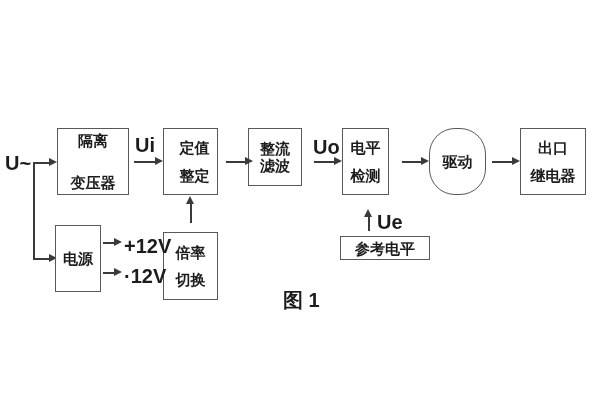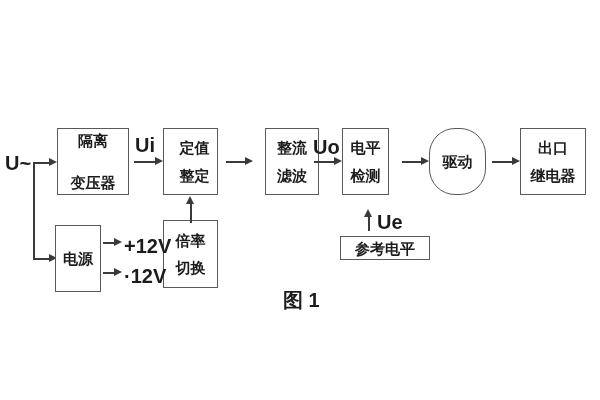--- a/index.html
+++ b/index.html
@@ -62,21 +62,21 @@
   <div class="box" style="left:57px;top:128px;width:72px;height:67px;gap:23px;">
     <span>隔离</span>
     <span>变压器</span>
   </div>
 
   <div class="box" style="left:163px;top:128px;width:55px;height:67px;padding-left:8px;">
     <span>定值</span>
     <span>整定</span>
   </div>
 
-  <div class="box" style="left:265px;top:128px;width:54px;height:67px;">
+  <div class="box" style="left:248px;top:128px;width:54px;height:58px;justify-content:center;">
     <span>整流</span>
     <span>滤波</span>
   </div>
 
   <div class="box" style="left:342px;top:128px;width:47px;height:67px;">
     <span>电平</span>
     <span>检测</span>
   </div>
 
   <div class="box single" style="left:429px;top:128px;width:57px;height:67px;border-radius:26px;">
@@ -102,21 +102,21 @@
   <div class="hline" style="left:402px;top:161px;width:19px;"></div>
   <div class="head-r" style="left:421px;top:157px;"></div>
 
   <div class="hline" style="left:492px;top:161px;width:20px;"></div>
   <div class="head-r" style="left:512px;top:157px;"></div>
 
   <div class="box single" style="left:55px;top:225px;width:46px;height:67px;">
     <span>电源</span>
   </div>
 
-  <div class="box" style="left:163px;top:220px;width:55px;height:68px;">
+  <div class="box" style="left:163px;top:232px;width:55px;height:68px;">
     <span>倍率</span>
     <span>切换</span>
   </div>
 
   <div class="box single" style="left:340px;top:236px;width:90px;height:24px;align-items:center;">
     <span>参考电平</span>
   </div>
 
   <div class="hline" style="left:103px;top:242px;width:11px;"></div>
   <div class="head-r" style="left:114px;top:238px;"></div>

